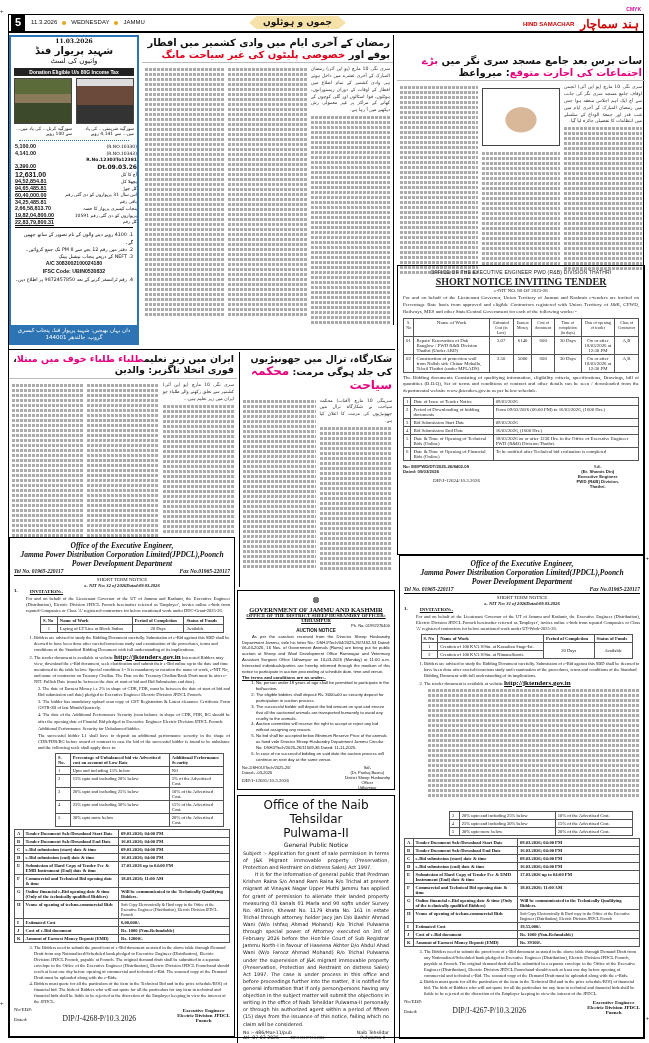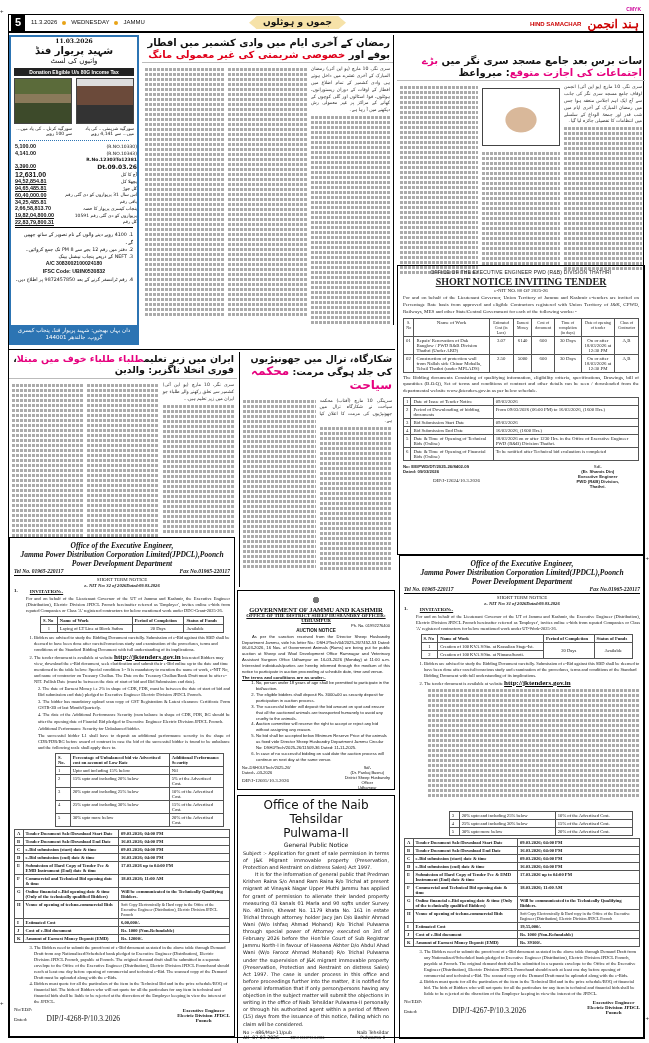--- a/index.html
+++ b/index.html
@@ -90,21 +90,21 @@
     <div class="hdate">
       <span>11.3.2026</span>
       <span class="dot"></span>
       <span>WEDNESDAY</span>
       <span class="dot"></span>
       <span>JAMMU</span>
     </div>
     <div class="section urdu">جموں و ہوٹلوں</div>
     <div class="brand">
       <span class="en">HIND SAMACHAR</span>
-      <span class="ur">ہند انجمن</span>
+      <span class="ur">ہند سماچار</span>
     </div>
   </div>
 
   <div class="box fund">
     <div class="date">11.03.2026</div>
     <div class="title urdu" style="text-align:center">شہید پریوار فنڈ</div>
     <div class="sub urdu" style="">واتیوں کی لسٹ</div>
     <div class="banner">Donation Eligible U/s 80G Income Tax</div>
     <div class="imgs">
       <div class="photo" style="background:linear-gradient(180deg,#5b6b3a 0 35%,#8a7a5a 35% 55%,#3d4a2a 55%)"></div>
@@ -173,21 +173,21 @@
       <div class="urdu">2. دفتر میں رقم 12 بجے سے 8 PM تک جمع کروائیں۔</div>
       <div class="urdu">3. NEFT کے ذریعے پنجاب نیشنل بینک</div>
       <div style="text-align:center"><b>A/C 3083002100024180</b></div>
       <div style="text-align:center"><b>IFSC Code: UBIN0530832</b></div>
       <div class="urdu">4. رقم ٹرانسفر کرنے کے بعد 9872457850 پر اطلاع دیں۔</div>
     </div>
     <div class="foot urdu" style="text-align:center">دان یہاں بھیجیں: شہید پریوار فنڈ، پنجاب کیسری گروپ، جالندھر 144001</div>
   </div>
 
   <div class="box" style="left:133px;top:20px;width:252px;height:290px;border:none;border-right:1px solid #000">
-    <div class="hl urdu"><span>رمضان کے آخری ایام میں وادی کشمیر میں افطار بوفے اور</span> <span class="red">خصوصی شریمتی کی غیر معمولی مانگ</span></div>
+    <div class="hl urdu"><span>رمضان کے آخری ایام میں وادی کشمیر میں افطار بوفے اور</span> <span class="red">خصوصی پلیٹوں کی غیر سیاحت مانگ</span></div>
     <div class="cols urdu">
       <div class="col"><span>سری نگر، 10 مارچ (یو این آئی) رمضان المبارک کے آخری عشرے میں داخل ہوتے ہی وادی کشمیر کے تمام اضلاع میں افطار کے اوقات کے دوران ریستورانوں، ہوٹلوں، فوڈ اسٹالوں اور گلی کوچوں کے کھانے کے مراکز پر غیر معمولی رش دیکھنے میں آ رہا ہے۔</span><i class="fill"></i><i class="fill"></i><i class="fill"></i><i class="fill"></i><i class="fill"></i><i class="fill"></i><i class="fill"></i><i class="fill"></i><i class="fill"></i><i class="fill"></i><i class="fill"></i><i class="fill"></i><i class="fill"></i><i class="fill"></i><i class="fill"></i><i class="fill"></i><i class="fill"></i><i class="fill"></i><i class="fill"></i><i class="fill"></i><i class="fill"></i><i class="fill"></i><i class="fill"></i><i class="fill"></i><i class="fill"></i><i class="fill"></i><i class="fill"></i><i class="fill"></i><i class="fill"></i><i class="fill"></i><i class="fill"></i><i class="fill"></i><i class="fill"></i><i class="fill"></i><i class="fill"></i><i class="fill"></i><i class="fill"></i><i class="fill"></i><i class="fill"></i><i class="fill"></i><i class="fill"></i><i class="fill"></i></div>
       <div class="col">
           <i class="fill"></i>
           <i class="fill"></i>
           <i class="fill"></i>
           <i class="fill"></i>
           <i class="fill"></i>
           <i class="fill"></i>
           <i class="fill"></i>
@@ -702,21 +702,21 @@
           </tr>
     </tbody>
       </table>
     <ol start="3">
       <li>The Bidders need to submit the proof/cost of e-Bid document as stated in the above table through Demand Draft from any Nationalized/Scheduled bank pledged to Executive Engineer (Distribution), Electric Division JPDCL Poonch, payable at Poonch. The original demand draft shall be submitted in a separate envelope to the Office of the Executive Engineer (Distribution), Electric Division JPDCL Poonchand should reach at least one day before opening of commercial and technical e-Bid. The scanned copy of the Demand Draft must be uploaded along with the e-Bids.</li>
       <li>Bidders must quote for all the particulars of the item in the Technical Bid and in the price schedule/BOQ of financial bid. The bids of Bidders who will not quote for all the particulars for any item in technical and financial bids shall be liable to be rejected at the discretion of the Employer keeping in view the interest of the JPDCL.</li>
     </ol>
     <div class="foot">
       <div>
         <div>No/EDP:</div>
-        <div><span>Dated:</span> <span class="dip" style="margin-left:18px">DIP/J-4268-P/10.3.2026</span></div>
+        <div><span>Dated:</span> <span class="dip" style="margin-left:34px">DIP/J-4268-P/10.3.2026</span></div>
       </div>
       <div class="ee">
         <div>Executive Engineer</div>
         <div>Electric Division JPDCL</div>
         <div>Poonch</div>
       </div>
     </div>
   </div>
 
   <div class="box sheep">

